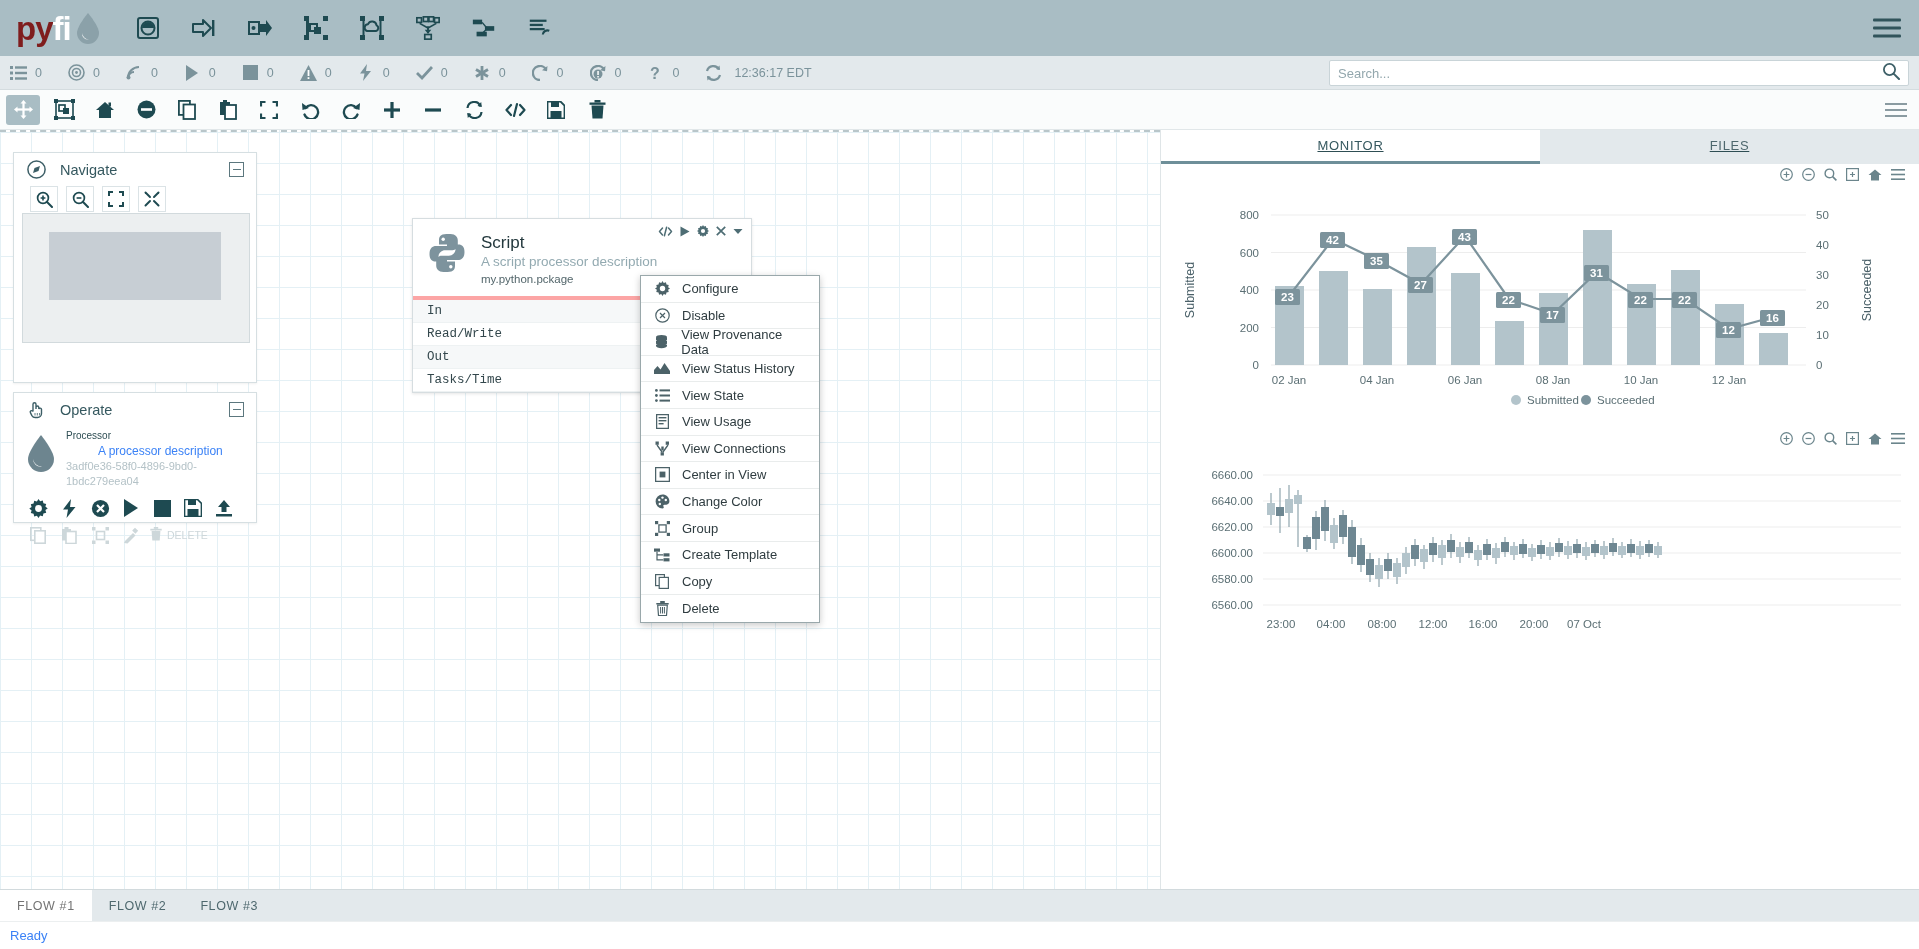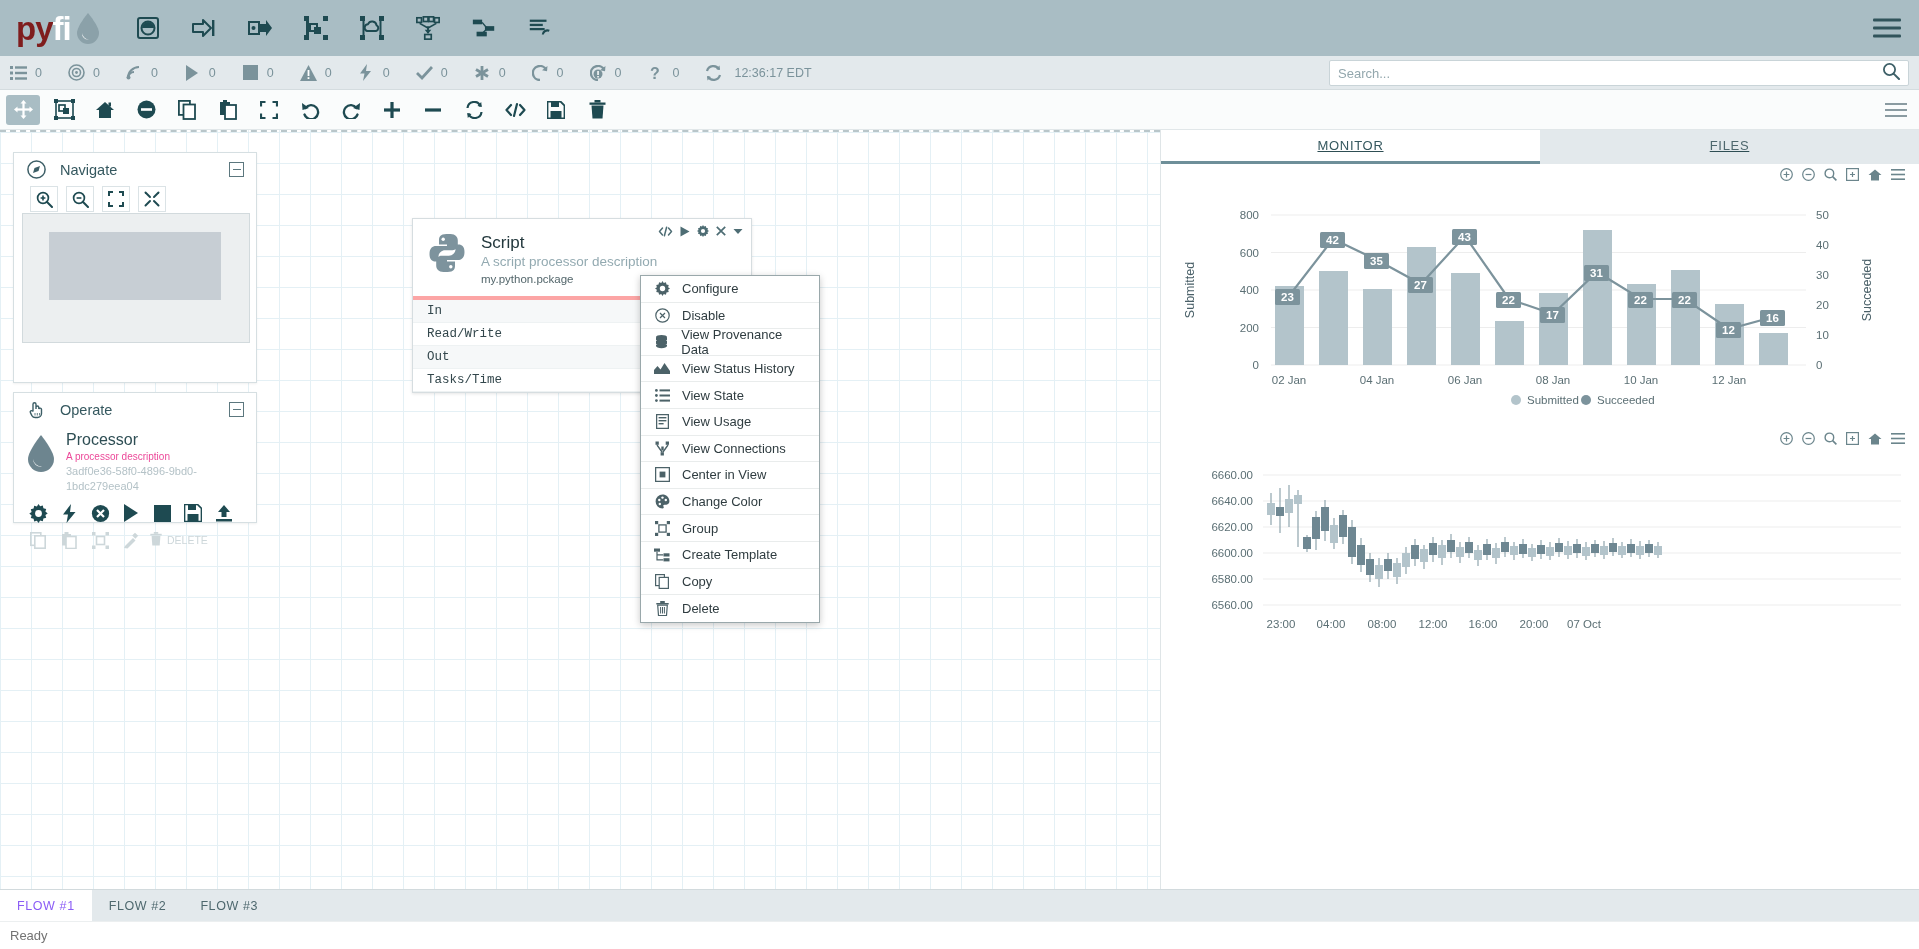--- a/index.html
+++ b/index.html
@@ -93,22 +93,22 @@
   }
   .nav-view {
     position: absolute; left: 8px; top: 60px; width: 228px; height: 130px;
     border: 1px solid #d2dadd; background: #eceff0;
   }
   .nav-view-inner { position: absolute; left: 26px; top: 18px; width: 172px; height: 68px; background: #c7ced4; }
 
   .op-body { display: flex; padding: 4px 12px 0 12px; }
   .op-drop { width: 30px; height: 38px; margin-right: 10px; margin-top: 4px; }
   .op-info { flex: 1; min-width: 0; }
-  .op-title { font-size: 16px; color: #2e4e54; line-height: 1.25; }
-  .op-sub { font-size: 10px; color: #ec4899; line-height: 1.35; }
+  .op-title { font-size: 10px; color: #2e4e54; line-height: 1.25; }
+  .op-sub { font-size: 12px; color: #3b82f6; line-height: 1.35; margin-left: 32px; }
   .op-id { font-size: 11px; color: #b4c2c7; line-height: 1.4; }
   .op-btns { display: flex; padding: 6px 10px 0 10px; gap: 0; }
   .op-btn {
     width: 28px; height: 26px; display:flex; align-items:center; justify-content:center;
     cursor: pointer; margin-right: 3px; color: #1e4a51;
   }
   .op-btns2 { display: flex; padding: 2px 10px 0 10px; align-items: center; }
   .op-btn2 {
     width: 28px; height: 24px; display:flex; align-items:center; justify-content:center;
     margin-right: 3px; color: #cdd7da;
@@ -176,24 +176,24 @@
 
   
   .flow-tabs {
     height: 32px; flex: 0 0 32px; background: #e3e9ec; display: flex;
     align-items: stretch; border-top: 1px solid #d2dadd;
   }
   .flow-tab {
     padding: 0 17px; display: flex; align-items: center; font-size: 12.5px;
     letter-spacing: 0.6px; color: #4e686e; cursor: pointer;
   }
-  .flow-tab.active { background: #ffffff; color: #8b5cf6; }
+  .flow-tab.active { background: #ffffff; color: #737373; }
   .statusfoot {
     height: 28px; flex: 0 0 28px; background: #ffffff; display: flex; align-items: center;
-    padding: 0 10px; font-size: 13px; color: #737373; border-top: 1px solid #eceff0;
+    padding: 0 10px; font-size: 13px; color: #3b82f6; border-top: 1px solid #eceff0;
   }
 </style>
 </head>
 <body>
 
 <div class="app">
 
   <div class="header">
     <div class="logo">
       <div class="logo-text">

